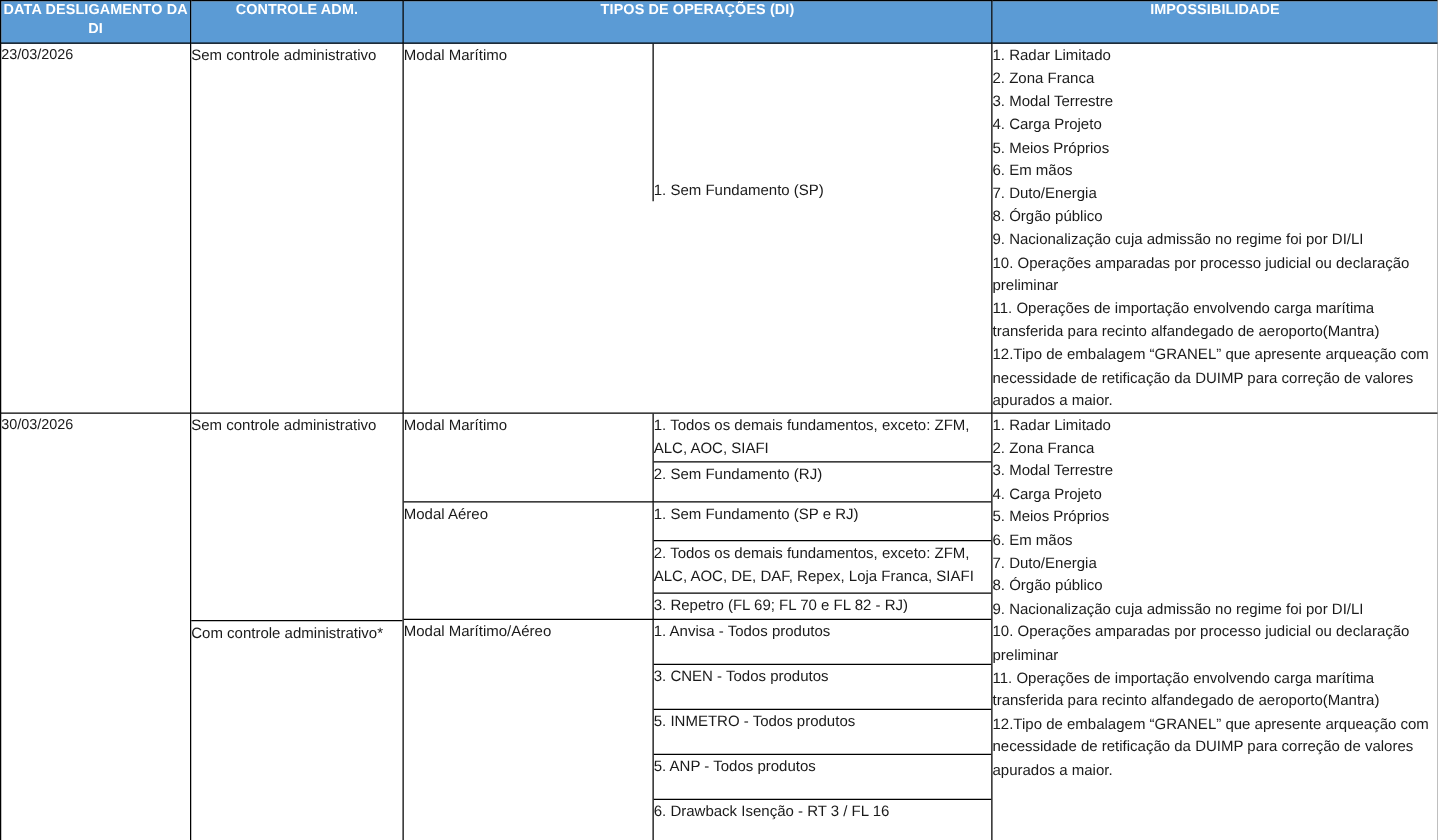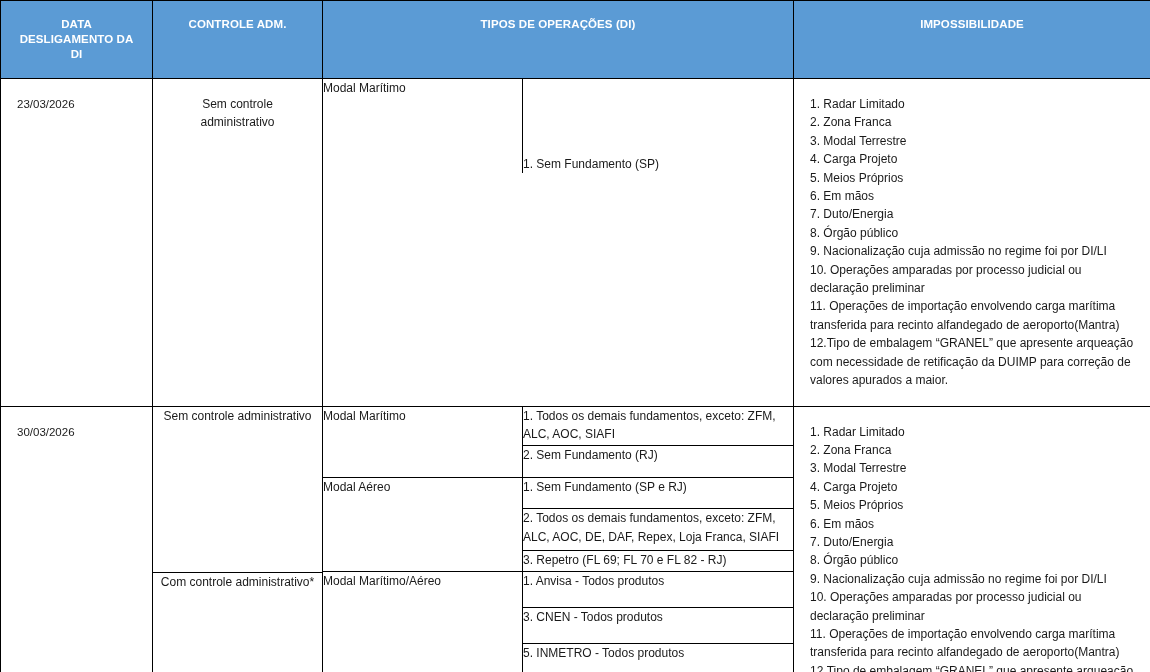--- a/index.html
+++ b/index.html
@@ -15,21 +15,21 @@
     color: #1a1a1a;
   }
   table.sheet {
     border-collapse: collapse;
     table-layout: fixed;
     width: 1150px;
   }
   table.sheet td, table.sheet th {
     border: 1px solid #000000;
     vertical-align: top;
-    padding: 16px;
+    padding: 0;
   }
   
   thead th {
     background: #5B9BD5;
     color: #ffffff;
     font-weight: bold;
     font-size: 11.5px;
     text-align: center;
     vertical-align: middle;
     height: 33px;
@@ -38,21 +38,20 @@
     border: 1px solid #2e75b6;
   }
   
   .cell {
     font-size: 12px;
     line-height: 18.4px;
     padding: 4px 5px 4px 6px;
   }
   .cell-mid {
     vertical-align: middle;
-    text-align: center;
   }
   .cell-center {
     text-align: left;
     vertical-align: middle;
     font-size: 11.5px;
   }
   
   table.inner {
     border-collapse: collapse;
     table-layout: fixed;
@@ -114,21 +113,21 @@
     <tr>
       <td class="cell cell-center" style="height:291px">23/03/2026</td>
 
       <td class="cell cell-mid">Sem controle administrativo</td>
 
       <td class="cell" style="padding:0">
         <table class="inner">
           <tbody>
               <tr>
             <td class="modal-label">Modal Marítimo</td>
-            <td class="op-cell" style="padding-top:76px;vertical-align:top">1. Sem Fundamento (SP)</td>
+            <td class="op-cell" style="padding-top:108px;vertical-align:top">1. Sem Fundamento (SP)</td>
           </tr>
         </tbody>
           </table>
       </td>
 
       <td class="imposs">
         <span class="ln">1. Radar Limitado</span>
         <span class="ln">2. Zona Franca</span>
         <span class="ln">3. Modal Terrestre</span>
         <span class="ln">4. Carga Projeto</span>

